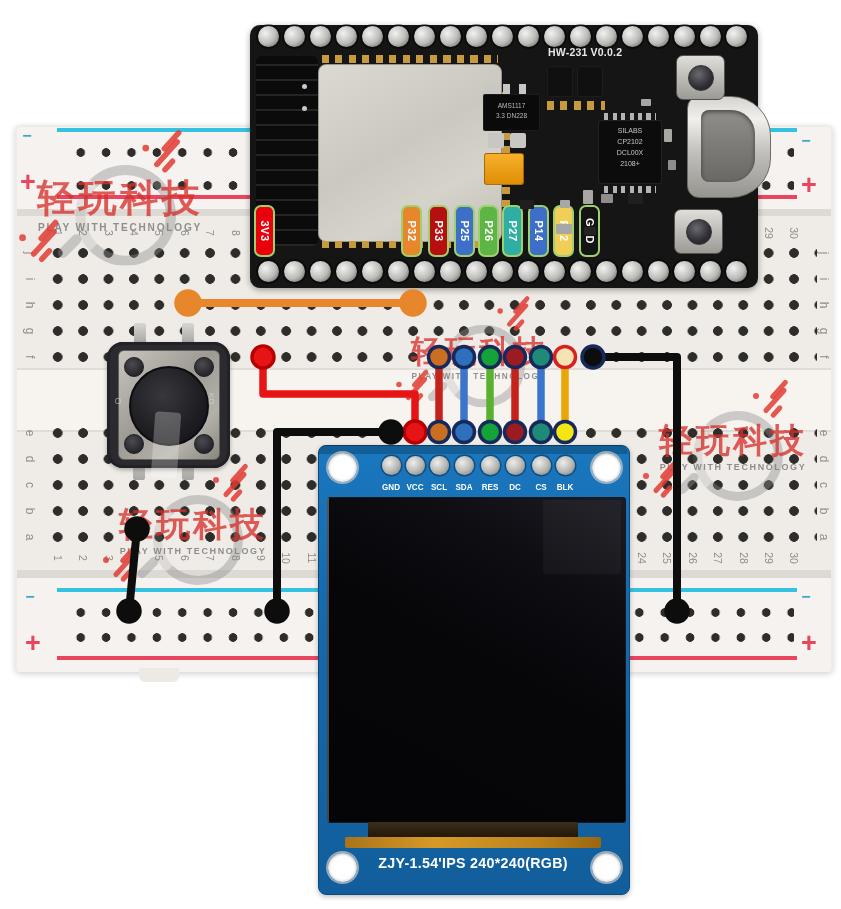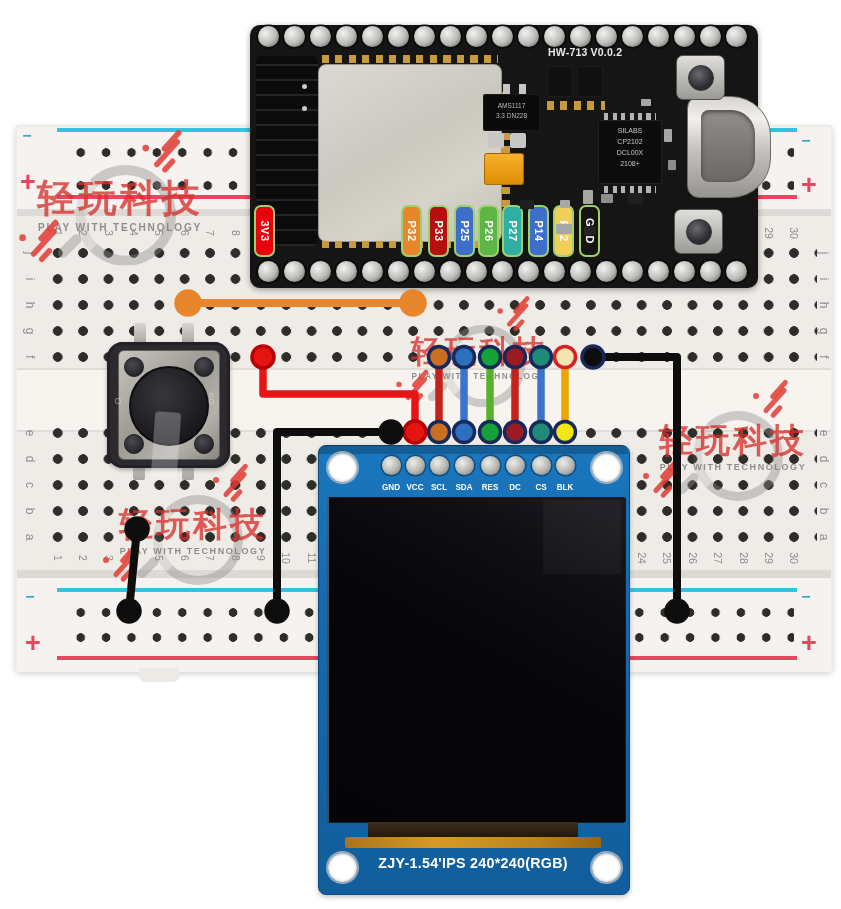--- a/index.html
+++ b/index.html
@@ -273,21 +273,21 @@
 
   <div id="esp-board" class="abs"></div>
   <div id="esp-antenna" class="abs"></div>
   <div id="esp-ant-dot1" class="abs ant-dot"></div>
   <div id="esp-ant-dot2" class="abs ant-dot"></div>
   <div id="esp-shield" class="abs"></div>
   <div id="esp-gold-top" class="abs gold-h"></div>
   <div id="esp-gold-right" class="abs gold-v"></div>
   <div id="esp-gold-bottom" class="abs gold-h"></div>
   <div id="esp-hw-label" class="abs">
-    <span>HW-713 V0.0.2</span>
+    <span>HW-231 V0.0.2</span>
   </div>
   <div id="esp-ams-legs" class="abs"></div>
   <div id="esp-ams" class="abs">
     <div>AMS1117</div>
     <div>3.3 DN228</div>
   </div>
   <div id="esp-ams-pad1" class="abs ams-pad"></div>
   <div id="esp-ams-pad2" class="abs ams-pad"></div>
   <div id="esp-orange" class="abs"></div>
   <div id="esp-sot1" class="abs sot"></div>

